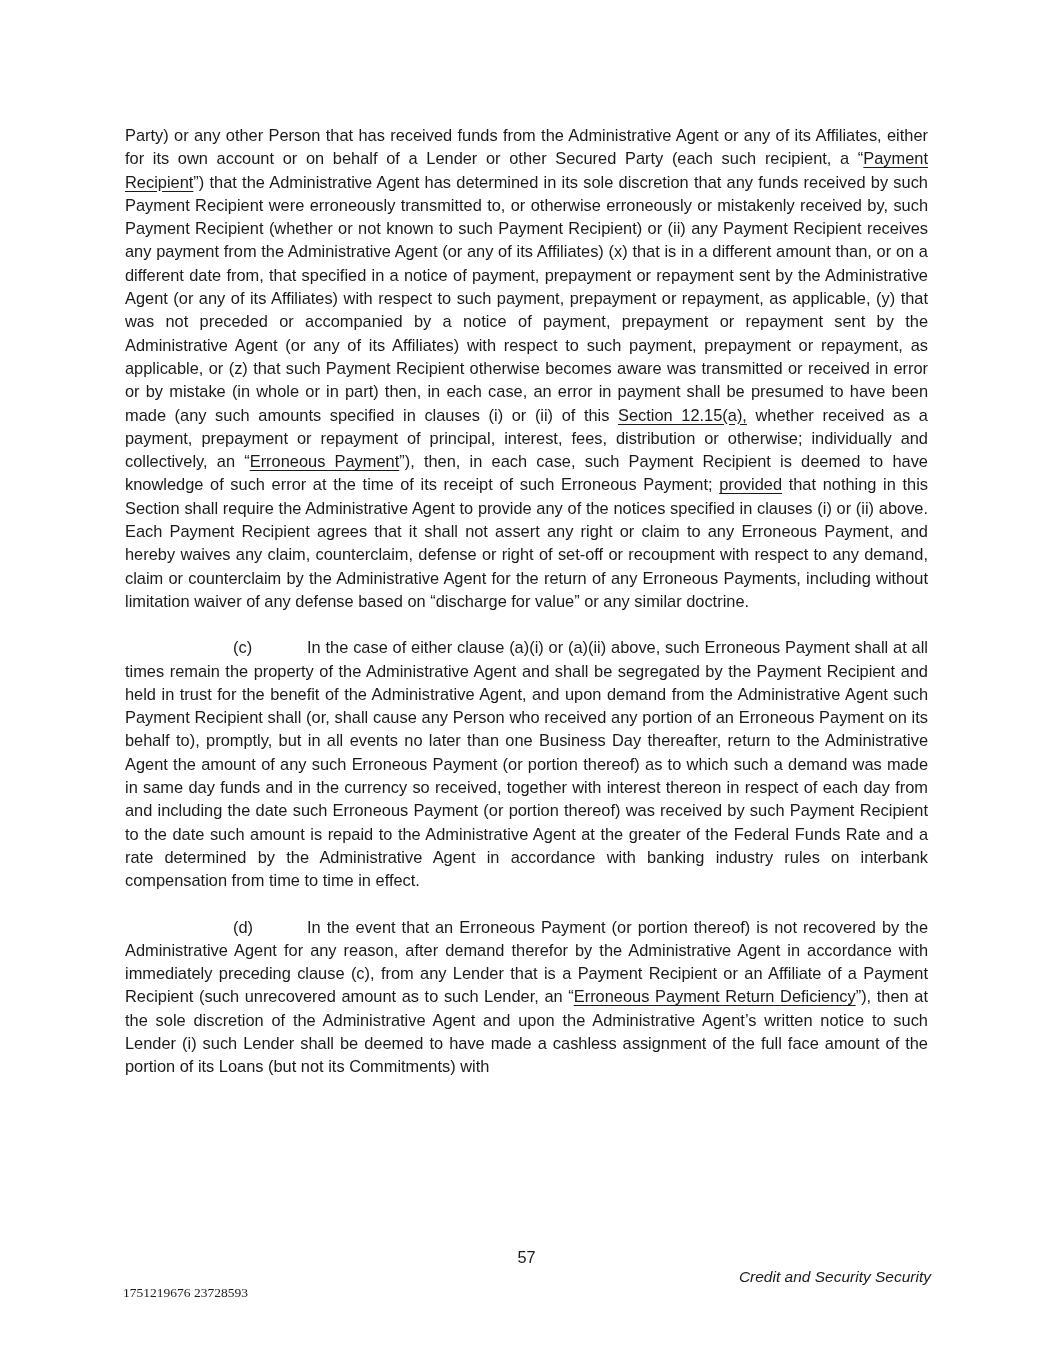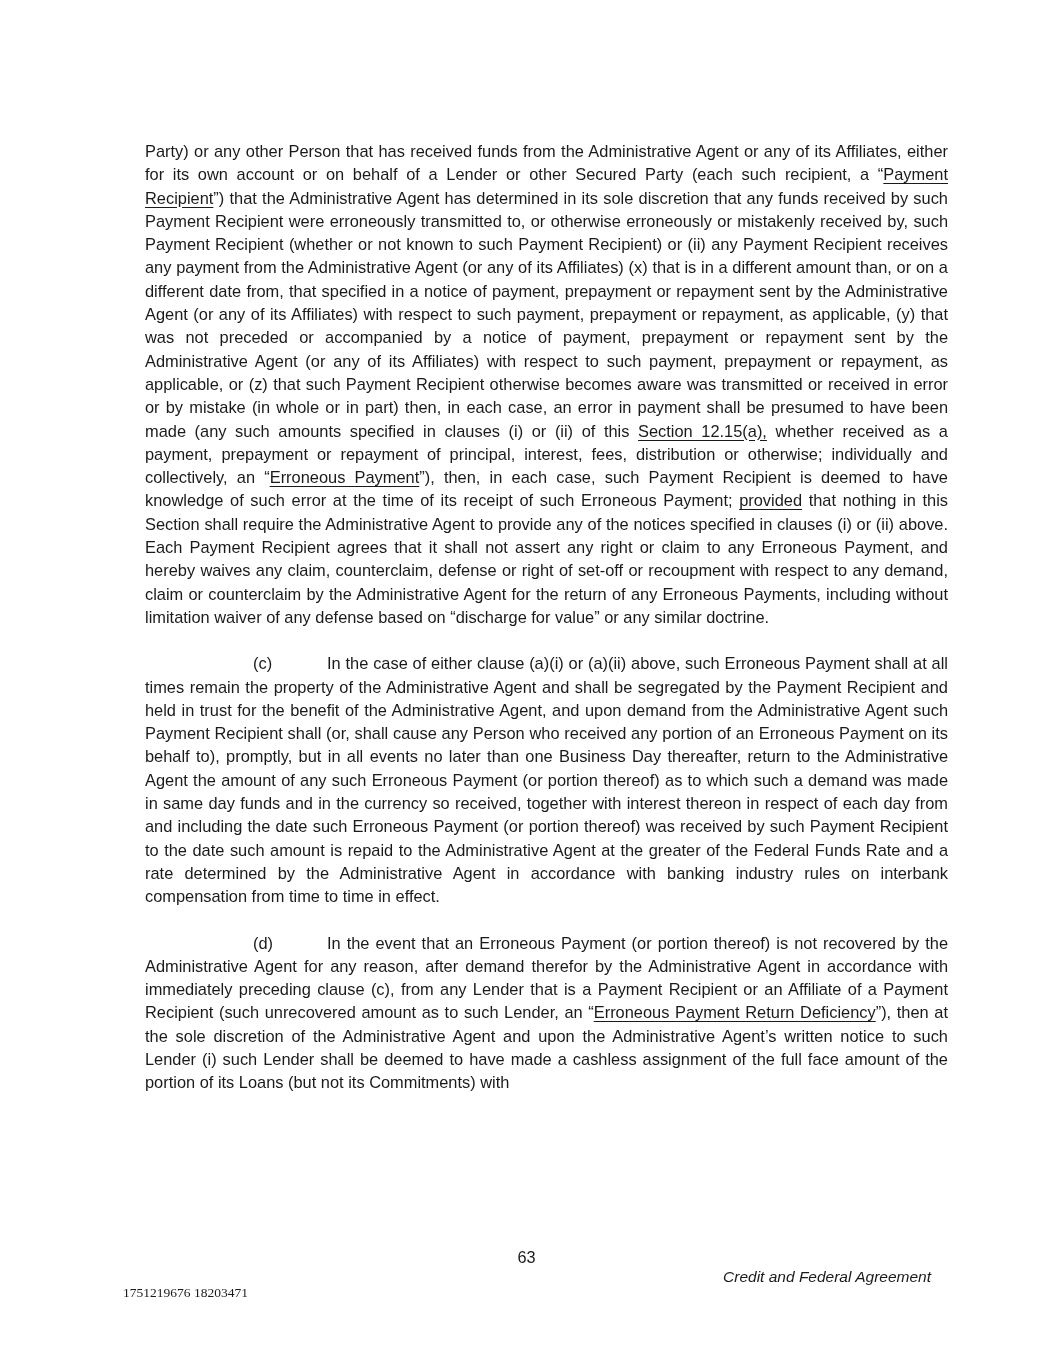--- a/index.html
+++ b/index.html
@@ -12,23 +12,22 @@
     width: 1055px;
     height: 1365px;
     background: #ffffff;
     font-family: "Liberation Sans", "DejaVu Sans", sans-serif;
     color: #1a1a1a;
     overflow: hidden;
   }
   .content {
     position: absolute;
     left: 125px;
-    top: 140px;
+    top: 124px;
     width: 803px;
-    margin-left: 20px;
   }
   .para {
     margin: 0 0 23px 0;
     font-size: 16.4px;
     line-height: 23.3px;
     text-align: justify;
   }
   .clause {
     text-indent: 108px;
   }
@@ -77,16 +76,16 @@
 
     <p class="para"><span>Party) or any other Person that has received funds from the Administrative Agent or any of its Affiliates, either for its own account or on behalf of a Lender or other Secured Party (each such recipient, a “</span><span class="u">Payment Recipient</span><span>”) that the Administrative Agent has determined in its sole discretion that any funds received by such Payment Recipient were erroneously transmitted to, or otherwise erroneously or mistakenly received by, such Payment Recipient (whether or not known to such Payment Recipient) or (ii) any Payment Recipient receives any payment from the Administrative Agent (or any of its Affiliates) (x) that is in a different amount than, or on a different date from, that specified in a notice of payment, prepayment or repayment sent by the Administrative Agent (or any of its Affiliates) with respect to such payment, prepayment or repayment, as applicable, (y) that was not preceded or accompanied by a notice of payment, prepayment or repayment sent by the Administrative Agent (or any of its Affiliates) with respect to such payment, prepayment or repayment, as applicable, or (z) that such Payment Recipient otherwise becomes aware was transmitted or received in error or by mistake (in whole or in part) then, in each case, an error in payment shall be presumed to have been made (any such amounts specified in clauses (i) or (ii) of this </span><span class="u">Section 12.15(a),</span><span> whether received as a payment, prepayment or repayment of principal, interest, fees, distribution or otherwise; individually and collectively, an “</span><span class="u">Erroneous Payment</span><span>”), then, in each case, such Payment Recipient is deemed to have knowledge of such error at the time of its receipt of such Erroneous Payment; </span><span class="u">provided</span><span> that nothing in this Section shall require the Administrative Agent to provide any of the notices specified in clauses (i) or (ii) above. Each Payment Recipient agrees that it shall not assert any right or claim to any Erroneous Payment, and hereby waives any claim, counterclaim, defense or right of set-off or recoupment with respect to any demand, claim or counterclaim by the Administrative Agent for the return of any Erroneous Payments, including without limitation waiver of any defense based on “discharge for value” or any similar doctrine.</span></p>
 
 
     <p class="para clause"><span class="clause-label">(c)</span><span>In the case of either clause (a)(i) or (a)(ii) above, such Erroneous Payment shall at all times remain the property of the Administrative Agent and shall be segregated by the Payment Recipient and held in trust for the benefit of the Administrative Agent, and upon demand from the Administrative Agent such Payment Recipient shall (or, shall cause any Person who received any portion of an Erroneous Payment on its behalf to), promptly, but in all events no later than one Business Day thereafter, return to the Administrative Agent the amount of any such Erroneous Payment (or portion thereof) as to which such a demand was made in same day funds and in the currency so received, together with interest thereon in respect of each day from and including the date such Erroneous Payment (or portion thereof) was received by such Payment Recipient to the date such amount is repaid to the Administrative Agent at the greater of the Federal Funds Rate and a rate determined by the Administrative Agent in accordance with banking industry rules on interbank compensation from time to time in effect.</span></p>
 
     <p class="para clause"><span class="clause-label">(d)</span><span>In the event that an Erroneous Payment (or portion thereof) is not recovered by the Administrative Agent for any reason, after demand therefor by the Administrative Agent in accordance with immediately preceding clause (c), from any Lender that is a Payment Recipient or an Affiliate of a Payment Recipient (such unrecovered amount as to such Lender, an “</span><span class="u">Erroneous Payment Return Deficiency</span><span>”), then at the sole discretion of the Administrative Agent and upon the Administrative Agent’s written notice to such Lender (i) such Lender shall be deemed to have made a cashless assignment of the full face amount of the portion of its Loans (but not its Commitments) with</span></p>
 
   </div>
 
-  <div class="footer-pagenum">63</div>
-  <div class="footer-title">Credit and Federal Agreement</div>
-  <div class="footer-docid">1751219676 18203471</div>
+  <div class="footer-pagenum">57</div>
+  <div class="footer-title">Credit and Security Security</div>
+  <div class="footer-docid">1751219676 23728593</div>
 </div>
 
 </body></html>

